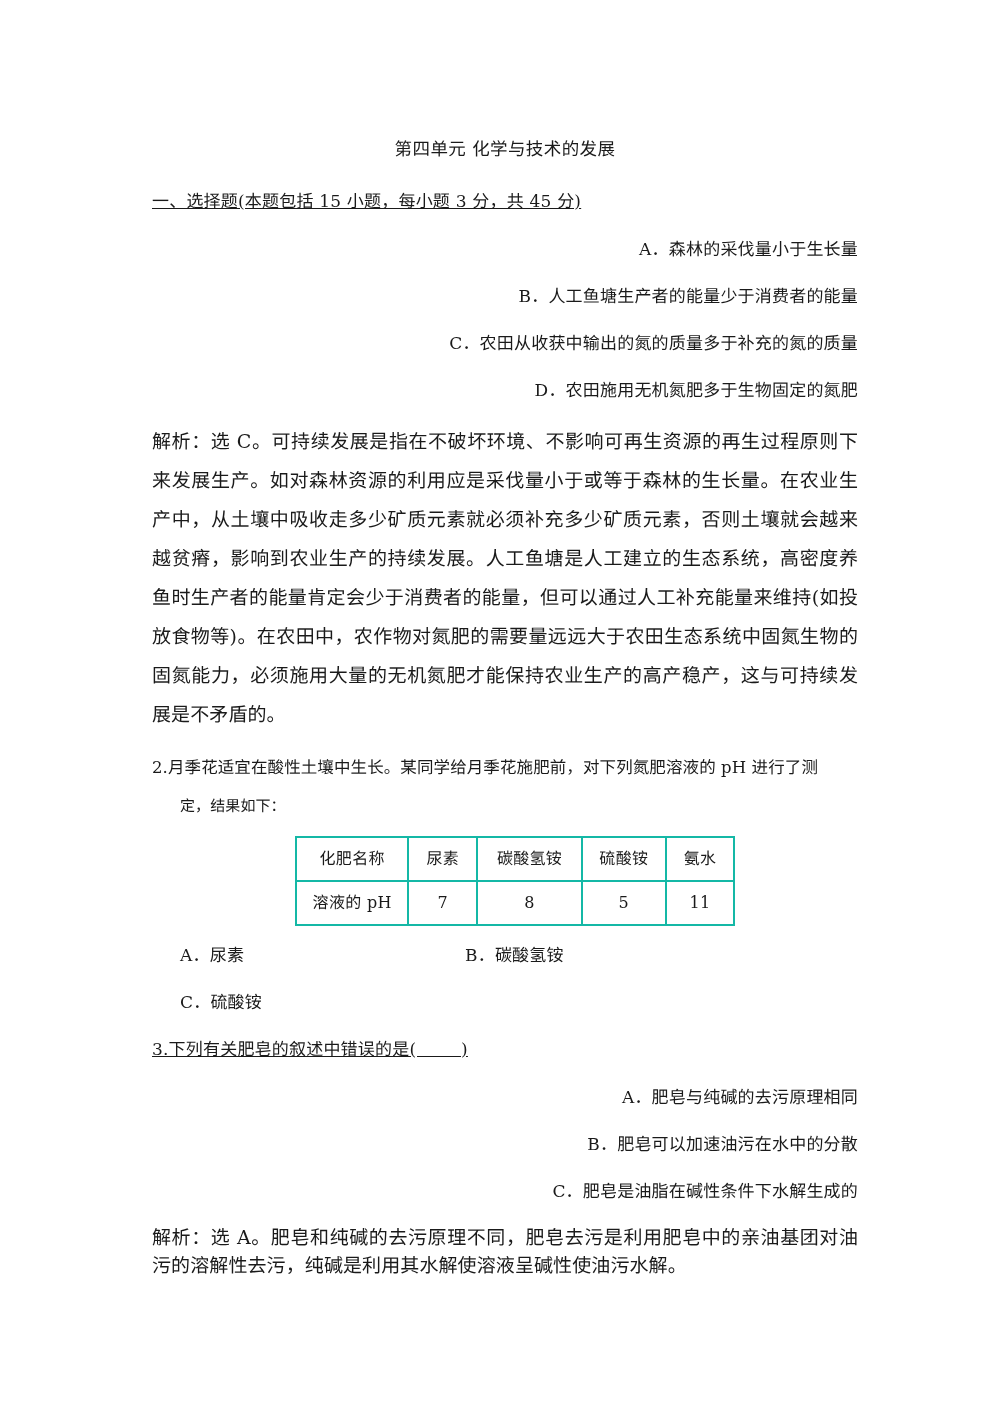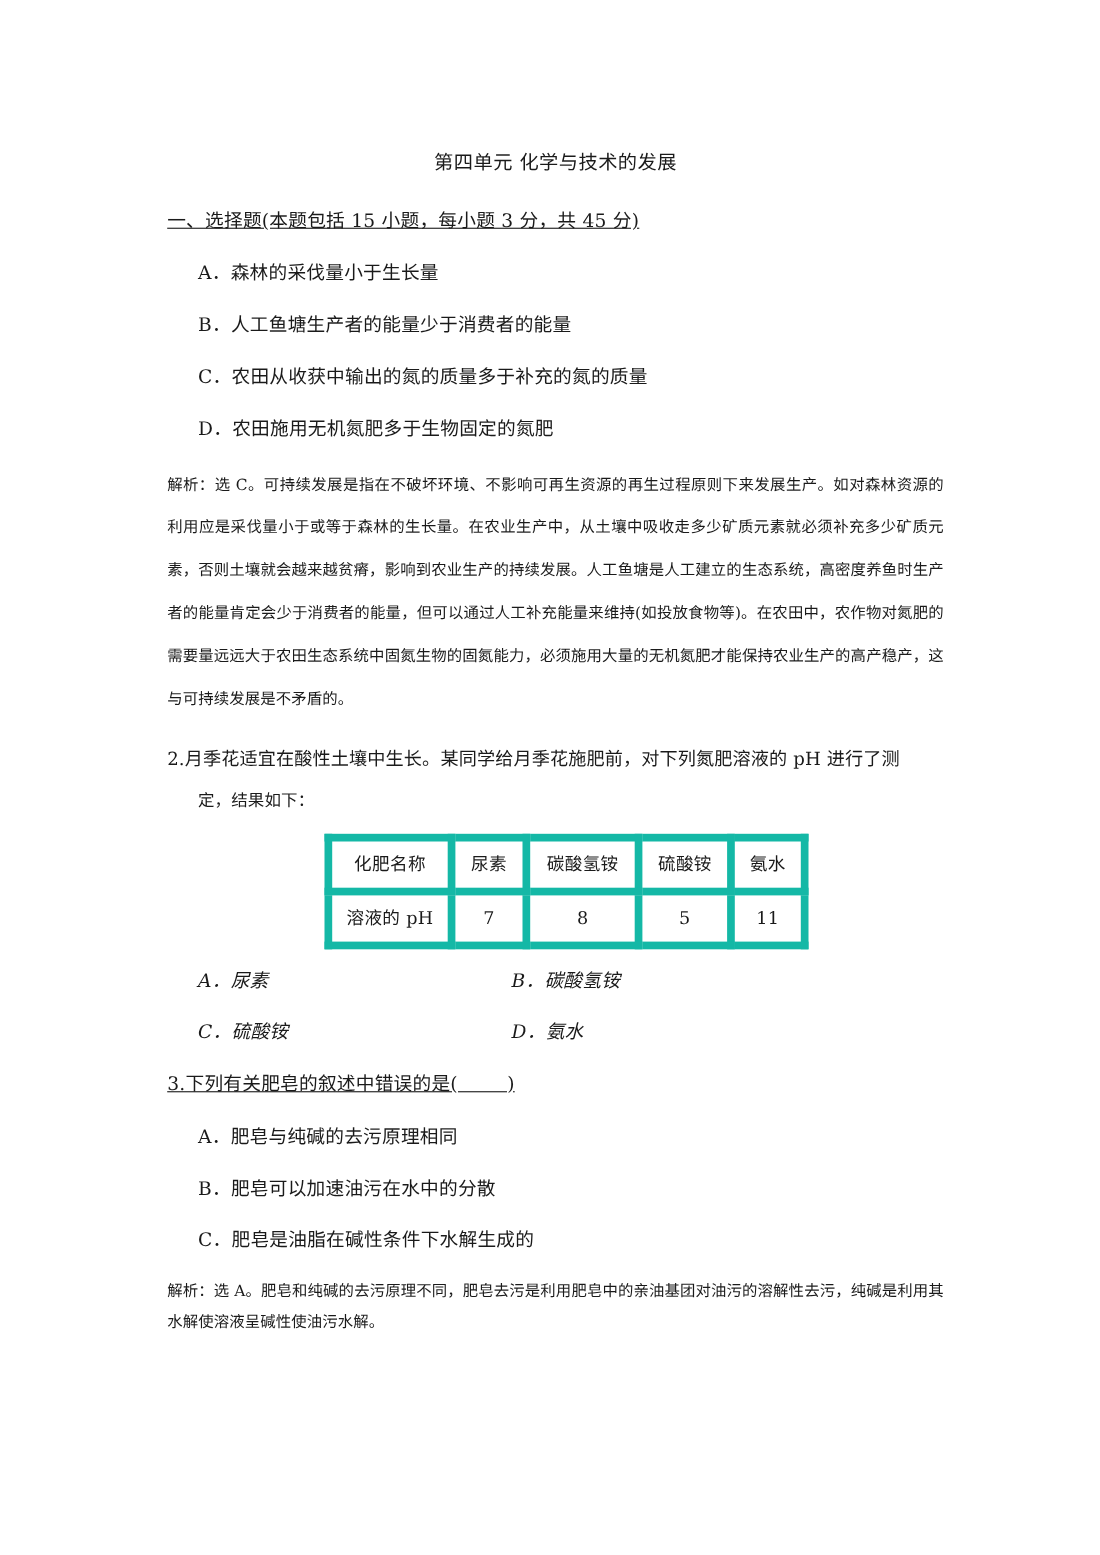--- a/index.html
+++ b/index.html
@@ -54,43 +54,43 @@
   .line.section-head { margin-bottom: 18px; }
   .line.stem { margin-bottom: 18px; }
 
   .opt {
     font-size: 17px;
     line-height: 30px;
     letter-spacing: 0.2px;
     margin: 0 0 17px 0;
     padding-left: 28px;
     white-space: pre-wrap;
+    text-align: right;
   }
   .opt .mk { display: inline-block; min-width: 26px; }
 
   
   .opt-row {
     display: flex;
     margin: 0 0 17px 0;
     padding-left: 28px;
-    font-style: italic;
   }
   .opt-row .cell {
     font-size: 17px;
     line-height: 30px;
     letter-spacing: 0.2px;
     white-space: pre-wrap;
   }
   .opt-row .cell.left  { width: 285px; flex: 0 0 285px; }
   .opt-row .cell.right { flex: 1 1 auto; }
   .opt-row .mk { display: inline-block; min-width: 26px; }
 
   
   .explain {
-    font-size: 14px;
+    font-size: 19px;
     line-height: 39px;
     letter-spacing: 0.1px;
     text-align: justify;
     text-justify: inter-ideograph;
     margin: 0 0 14px 0;
     text-indent: 0;
   }
   .explain.tight {
     line-height: 28px;
     margin-top: 4px;
@@ -122,21 +122,21 @@
     display: flex;
     justify-content: center;
   }
   table.ph-table {
     border-collapse: collapse;
     font-size: 16px;
     width: 440px;
     margin-left: 20px;
   }
   table.ph-table td {
-    border: 7px solid #14b8a6;
+    border: 2px solid #14b8a6;
     text-align: center;
     height: 38px;
     padding: 2px 6px;
     line-height: 22px;
     letter-spacing: 0.3px;
     white-space: nowrap;
   }
   table.ph-table td.hdr-label { width: 118px; }
   table.ph-table td.c1 { width: 78px; }
   table.ph-table td.c2 { width: 116px; }
@@ -185,21 +185,20 @@
       </table>
     </div>
 
 
     <div class="opt-row">
       <div class="cell left"><span class="mk">A．</span><span>尿素</span></div>
       <div class="cell right"><span class="mk">B．</span><span>碳酸氢铵</span></div>
     </div>
     <div class="opt-row">
       <div class="cell left"><span class="mk">C．</span><span>硫酸铵</span></div>
-      <div class="cell right"><span class="mk">D．</span><span>氨水</span></div>
     </div>
 
 
     <div class="line stem">3.下列有关肥皂的叙述中错误的是(        )</div>
 
     <div class="opt"><span class="mk">A．</span><span>肥皂与纯碱的去污原理相同</span></div>
     <div class="opt"><span class="mk">B．</span><span>肥皂可以加速油污在水中的分散</span></div>
     <div class="opt"><span class="mk">C．</span><span>肥皂是油脂在碱性条件下水解生成的</span></div>
 
     <div class="explain tight">解析：选 A。肥皂和纯碱的去污原理不同，肥皂去污是利用肥皂中的亲油基团对油污的溶解性去污，纯碱是利用其水解使溶液呈碱性使油污水解。</div>

